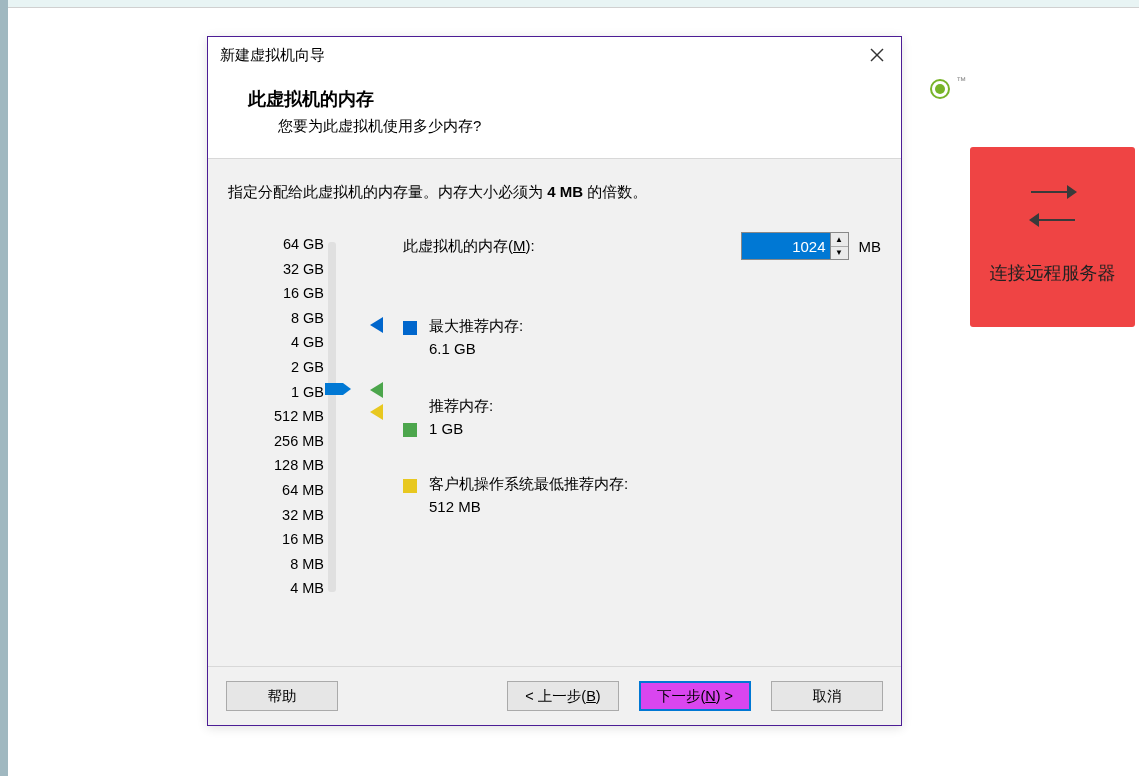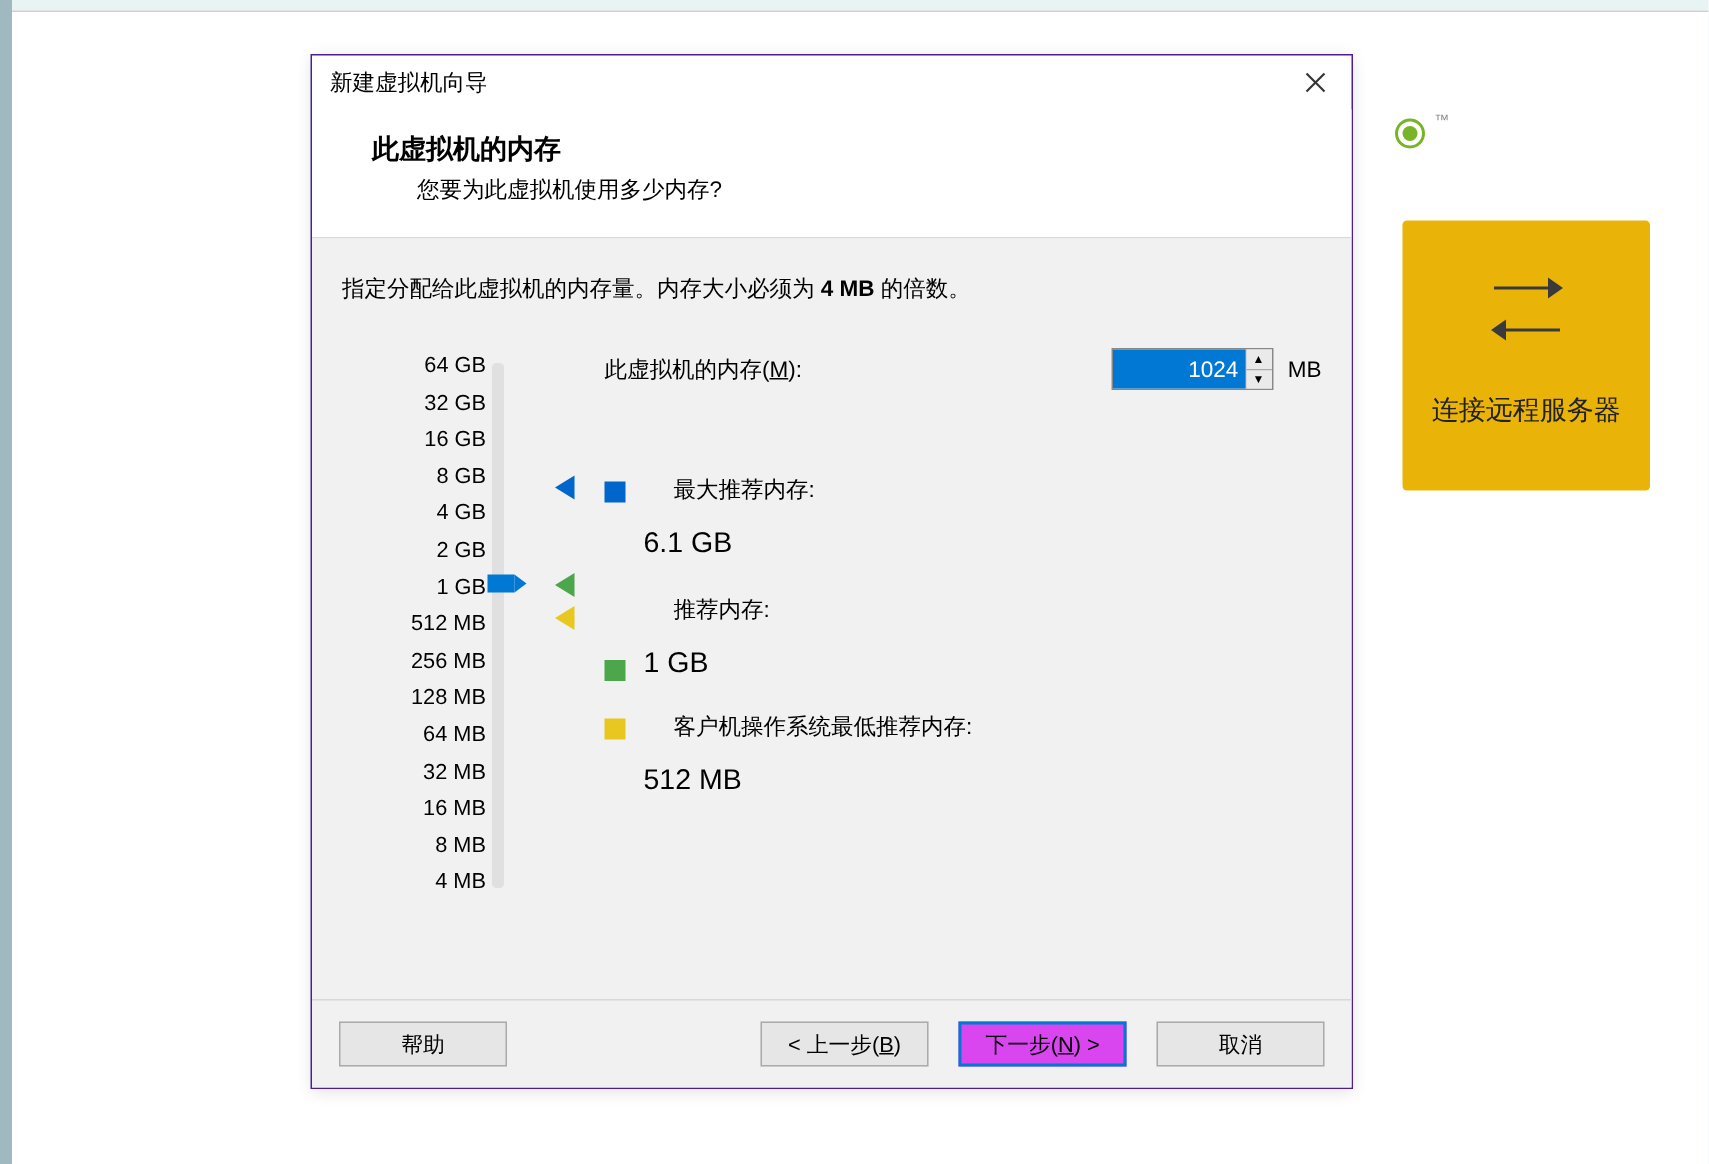--- a/index.html
+++ b/index.html
@@ -53,23 +53,23 @@
       content: "";
       position: absolute;
       width: 10px; height: 10px;
       background: #78b428;
       border-radius: 50%;
       left: 3px; top: 3px;
     }
     
     .side-card {
       position: absolute;
-      left: 935px; top: 147px;
+      left: 970px; top: 147px;
       width: 165px; height: 180px;
-      background: #eab308;
+      background: #ef4444;
       border-radius: 3px;
       display: flex;
       flex-direction: column;
       align-items: center;
       justify-content: center;
       gap: 22px;
     }
     .side-card .icon {
       width: 60px; height: 50px;
       position: relative;
@@ -276,22 +276,22 @@
       position: absolute;
       display: flex;
       align-items: flex-start;
       gap: 12px;
     }
     .rec-block .sq {
       width: 14px; height: 14px;
       margin-top: 4px;
       flex-shrink: 0;
     }
-    .rec-block .txt .t { font-size: 15px; margin-left: 20px; }
-    .rec-block .txt .v { font-size: 19px; margin-top: 16px; }
+    .rec-block .txt .t { font-size: 15px; }
+    .rec-block .txt .v { font-size: 15px; margin-top: 4px; }
     
     .footer-section {
       background: #f1f1f1;
       padding: 14px 18px;
       border-top: 1px solid #d8d8d8;
       display: flex;
       gap: 20px;
     }
     .footer-section .spacer { flex: 1; }
     .btn {

